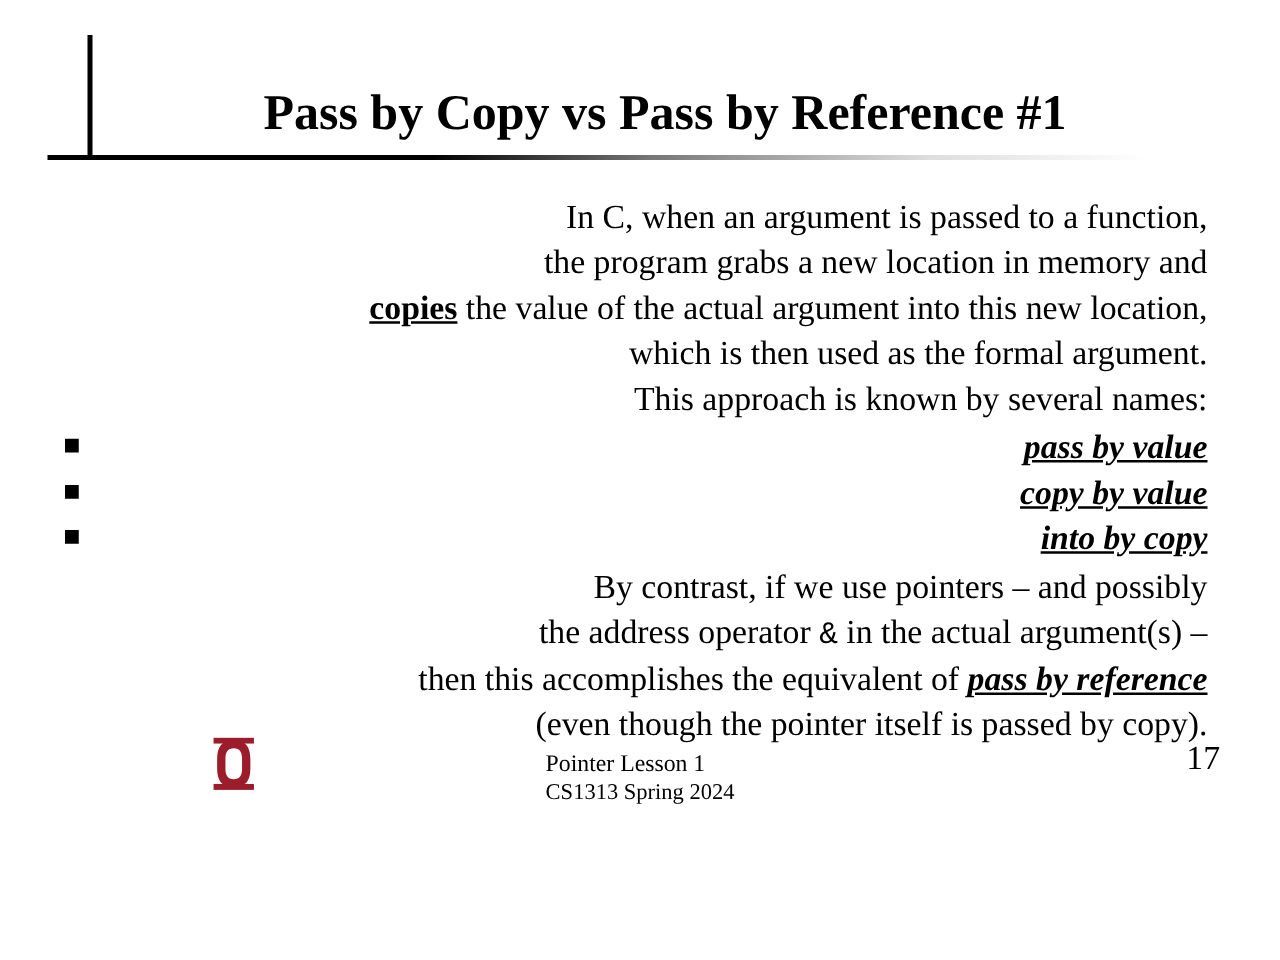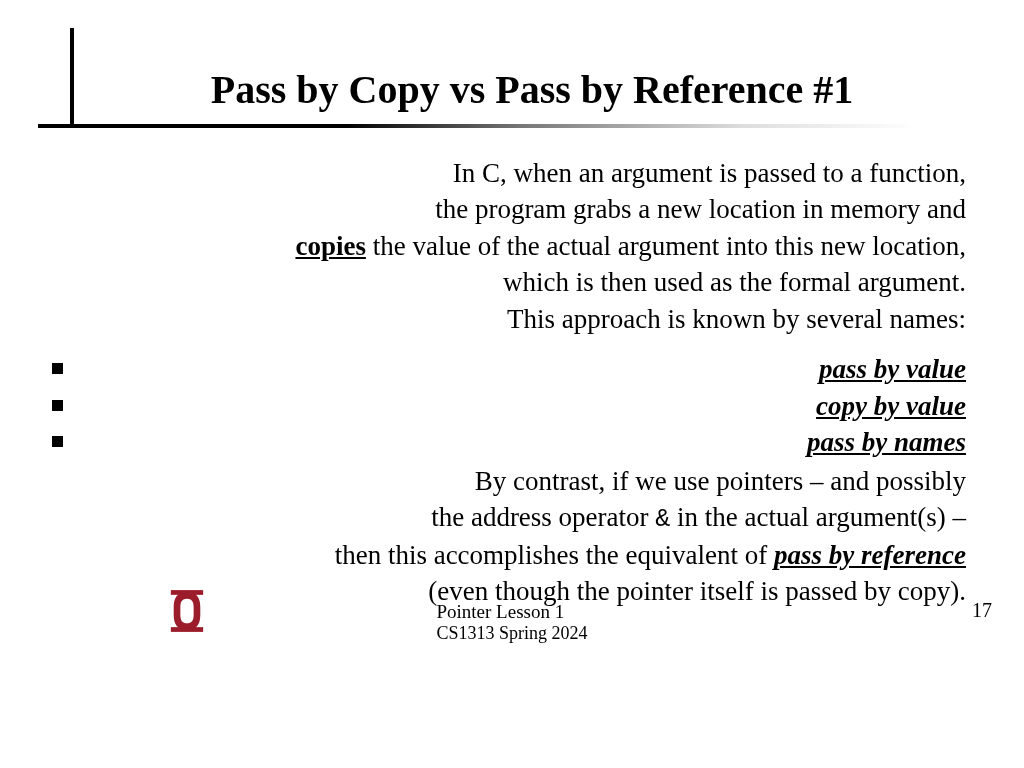--- a/index.html
+++ b/index.html
@@ -20,35 +20,35 @@
 
   .body {
     position: absolute; left: 46px; top: 155px; width: 920px;
     font-size: 27px; line-height: 1.35; text-align: right;
   }
   .indent { padding-left: 56px; display: block; }
   .copies { font-weight: bold; text-decoration: underline; }
   .pbr { font-weight: bold; font-style: italic; text-decoration: underline; }
   .amp { font-family: "Courier New", Courier, monospace; font-size: 25px; }
 
-  ul.names { list-style: none; padding-left: 0; margin: 14px 0 2px 0; }
+  ul.names { list-style: none; padding-left: 0; margin: 2px 0 2px 0; }
   ul.names li { position: relative; padding-left: 56px; line-height: 1.35; }
   ul.names li::before {
     content: ""; position: absolute; left: 6px; top: 12px;
     width: 11px; height: 11px; background: #000;
   }
   ul.names li span { font-weight: bold; font-style: italic; text-decoration: underline; }
 
   .footer {
     position: absolute; left: 0; right: 0; bottom: 18px; height: 48px;
     display: flex; align-items: center; justify-content: center;
   }
   .footer .lesson { font-size: 19px; line-height: 1.15; margin-top: 32px; }
   .footer .lesson .course { font-size: 18px; }
-  .pagenum { position: absolute; right: 32px; bottom: 26px; font-size: 20px; }
+  .pagenum { position: absolute; right: 48px; bottom: 26px; font-size: 27px; }
 
   
   .logo {
     position: absolute; left: 168px; bottom: 16px; width: 38px; height: 42px;
   }
   .logo svg { width: 100%; height: 100%; }
 </style>
 </head>
 <body>
 
@@ -72,21 +72,21 @@
       <span class="indent">
         <span>which is then used as the formal argument.</span>
       </span>
     </div>
 
     <div>This approach is known by several names:</div>
 
     <ul class="names">
       <li><span>pass by value</span></li>
       <li><span>copy by value</span></li>
-      <li><span>pass by names</span></li>
+      <li><span>into by copy</span></li>
     </ul>
 
     <div>
       <span>By contrast, if we use pointers – and possibly</span><br>
       <span class="indent">
         <span>the address operator </span>
         <span class="amp">&amp;</span>
         <span> in the actual argument(s) –</span>
       </span>
       <span class="indent">

